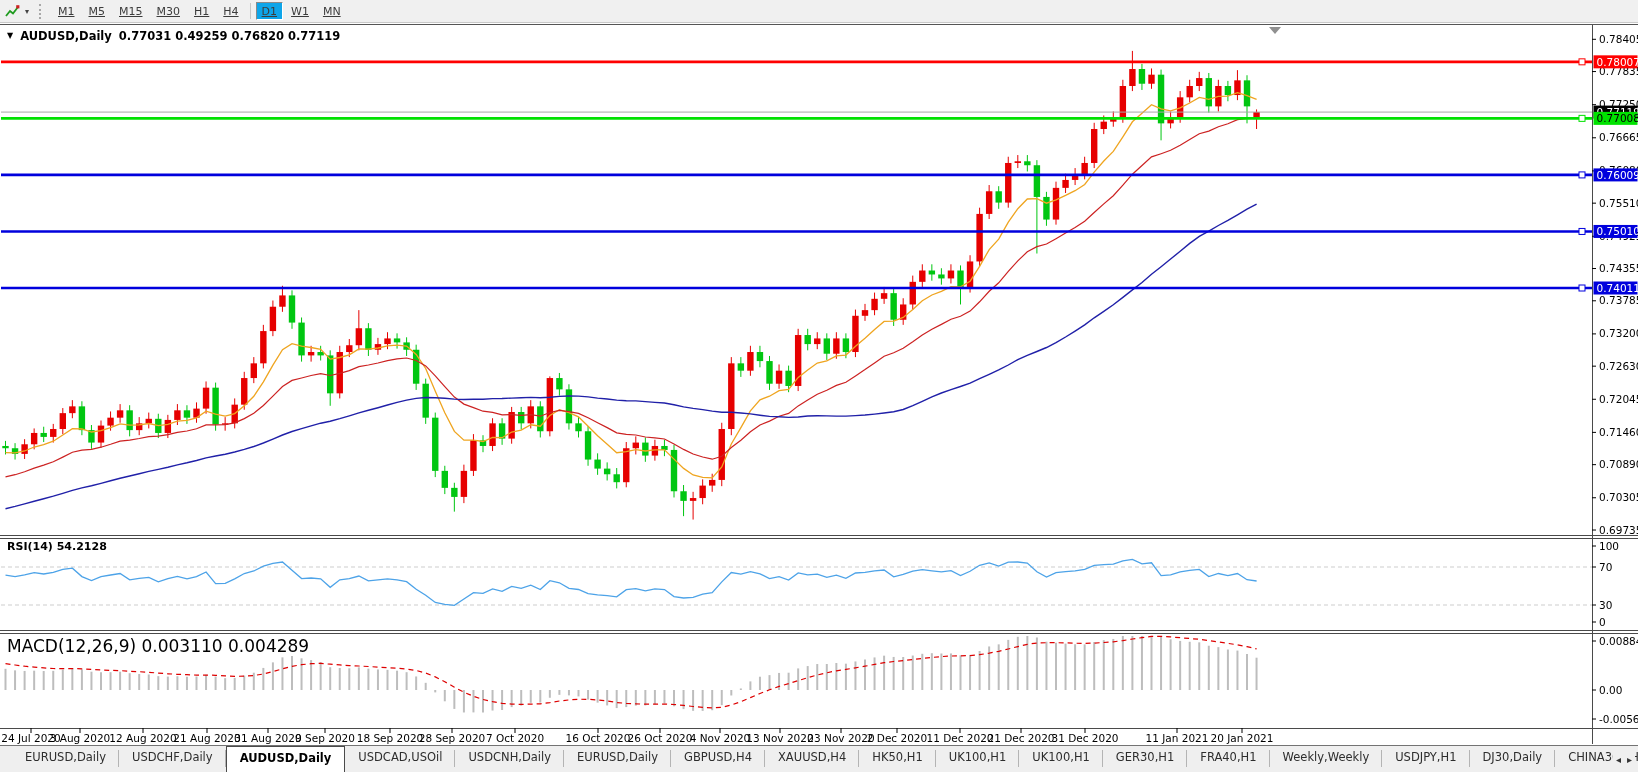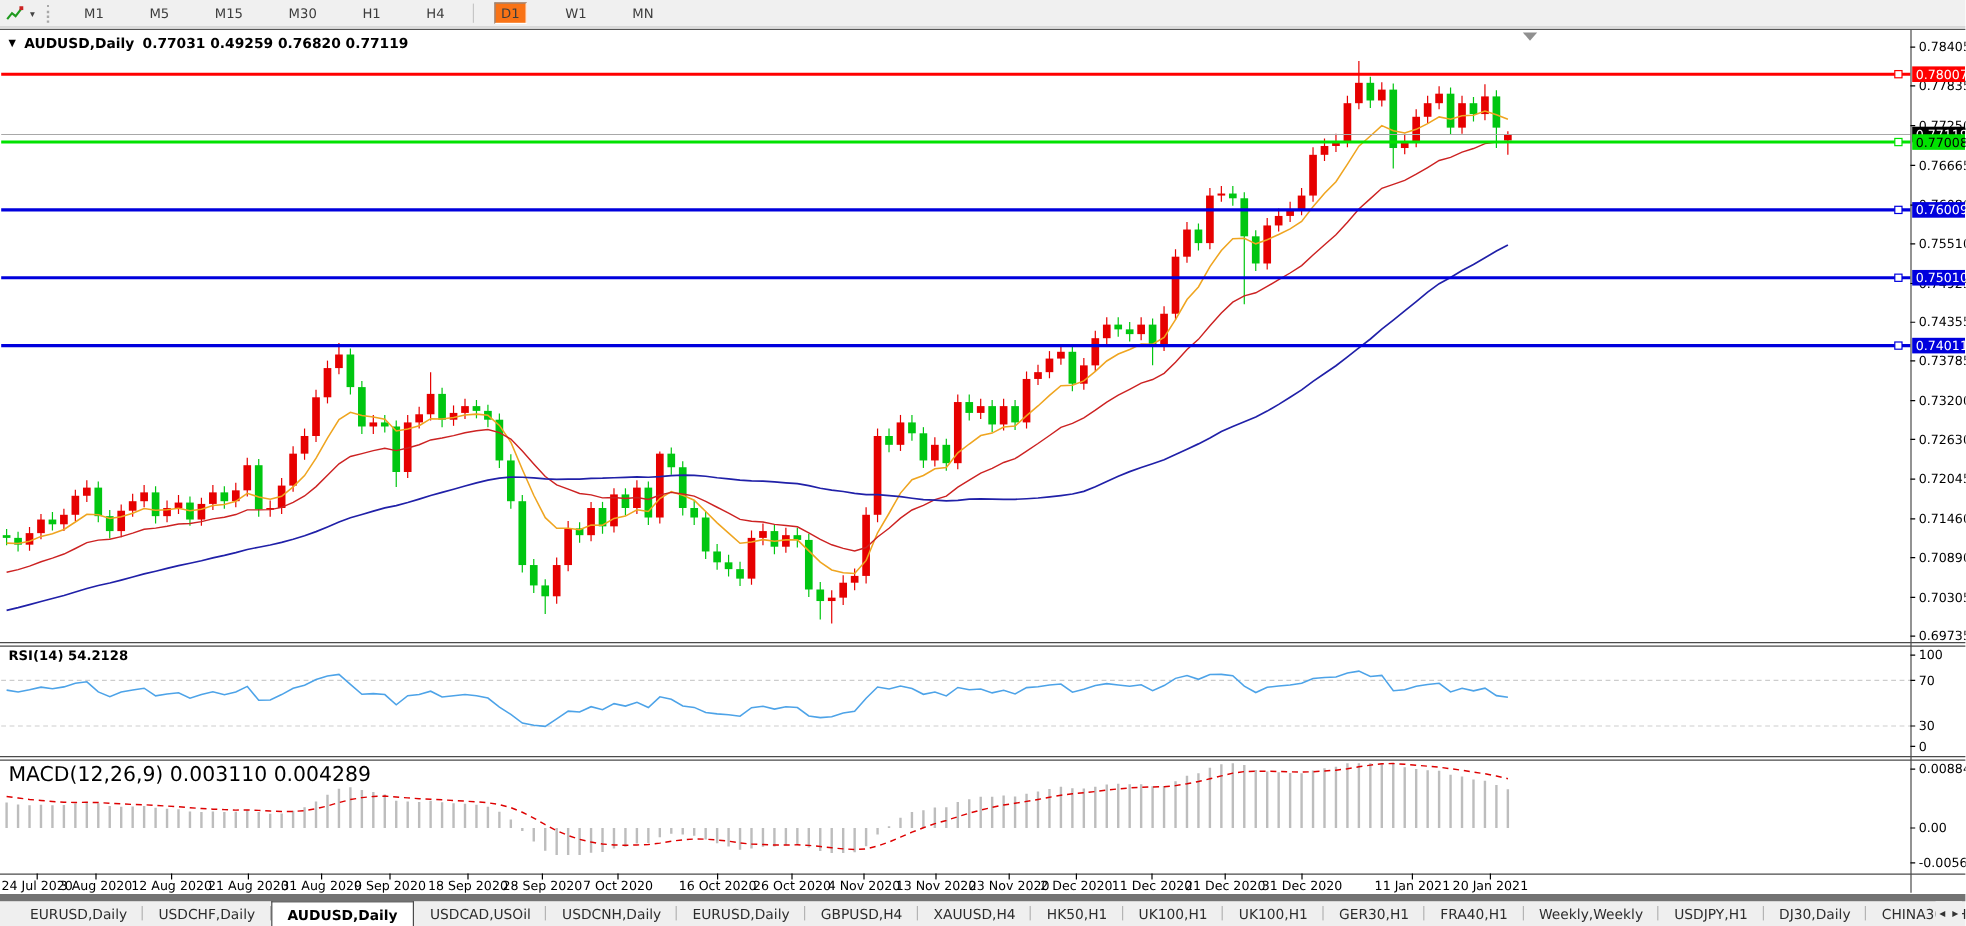--- a/index.html
+++ b/index.html
@@ -11,35 +11,35 @@
   .badge-t { font-size:10.5px; font-family:"DejaVu Sans","Liberation Sans",sans-serif; }
 
   
   #toolbar { position:absolute; left:0; top:0; width:1638px; height:23px;
     background:#f0f0f0; border-bottom:1px solid #c9c9c9; z-index:3;
     display:flex; align-items:center; }
   .tb-icon { width:18px; height:18px; margin-left:3px; display:flex; align-items:center; justify-content:center; }
   .tb-caret { width:12px; height:18px; font-size:8px; color:#444; display:flex; align-items:center; justify-content:center; cursor:default; }
   .tb-grip { width:4px; height:15px; border-left:2px dotted #a8a8a8; margin:0 8px 0 6px; }
   .tb-sep { width:1px; height:16px; background:#c6c6c6; margin:0 4px; }
-  .tf-btn { min-width:26px; height:18px; padding:1px 5px; margin:0 13px; font-size:11px;
+  .tf-btn { min-width:26px; height:18px; padding:1px 5px; margin:0 1px; font-size:11px;
     color:#3c3c3c; background:transparent; border:1px solid transparent; text-align:right;
-    line-height:15px; cursor:default; }
-  .tf-btn.active { background:#f97316; border-color:#8a8a8a #ffffff #ffffff #8a8a8a; }
+    line-height:15px; cursor:default;text-decoration:underline; }
+  .tf-btn.active { background:#0ea5e9; border-color:#8a8a8a #ffffff #ffffff #8a8a8a; }
 
   
   #chart-title { position:absolute; left:7px; top:29px; z-index:2; display:flex; gap:7px;
     font-size:11.5px; font-weight:700; color:#000; }
   #chart-title .tri { font-size:8px; padding-top:2px; font-weight:400; }
   #rsi-title  { position:absolute; left:7px; top:540px; z-index:2; font-size:11px; color:#000;font-weight:bold; }
   #macd-title { position:absolute; left:7px; top:636px; z-index:2; font-size:17px; color:#000; }
 
   
   #tabbar { position:absolute; left:0; top:745px; width:1638px; height:27px;
-    background:#efefef; border-top:6px solid #737373; z-index:3;
+    background:#efefef; border-top:1px solid #737373; z-index:3;
     display:flex; align-items:stretch; padding-left:12px; }
   .tab { font-size:11.5px; color:#2d2d2d; padding:4px 13px 0 13px; position:relative; cursor:default; white-space:nowrap; }
   .tab:not(.active)::after { content:""; position:absolute; right:0; top:4px; bottom:5px; width:1px; background:#b4b4b4; }
   .tab.active { background:#ffffff; border:1px solid #4a4a4a; border-bottom:none; font-weight:700; color:#000; }
   #tab-scroll { position:absolute; right:3px; top:0; height:100%; display:flex; align-items:center; gap:6px;
     font-size:10px; color:#333; padding:0 3px; background:#efefef; }
   #tab-scroll span { cursor:default; }
 </style>
 </head>
 <body>

